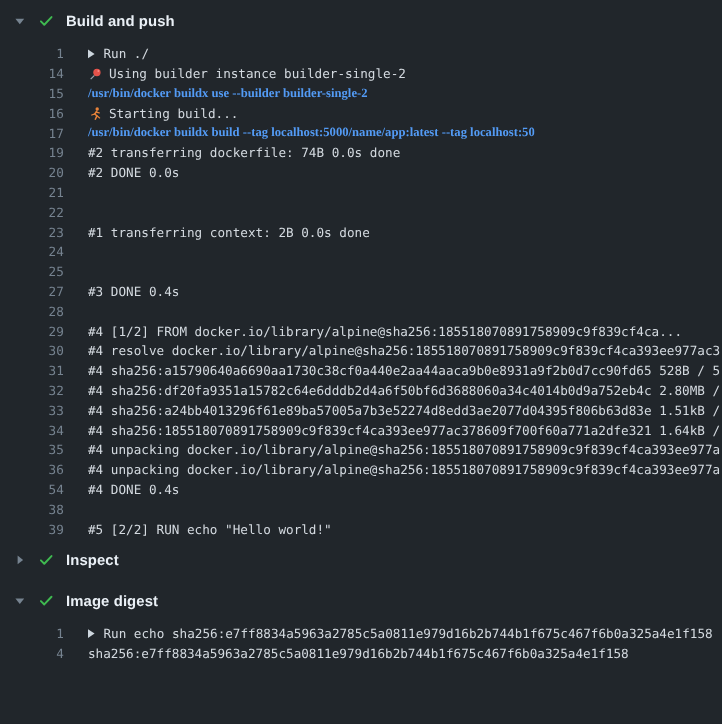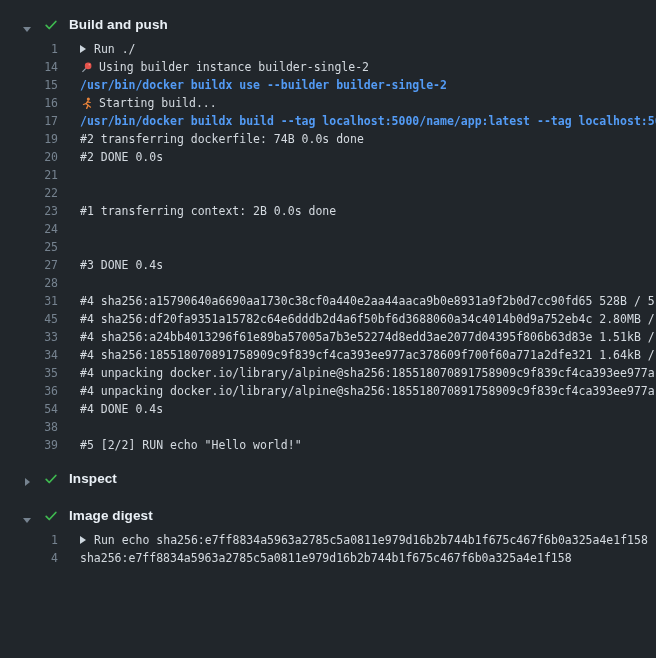--- a/index.html
+++ b/index.html
@@ -13,23 +13,23 @@
   }
   .log-viewer {
     width: 656px;
     height: 658px;
     padding-top: 6px;
     box-sizing: border-box;
     overflow: hidden;
   }
   .group-header {
     display: flex;
-    align-items: flex-end;
+    align-items: center;
     height: 26px;
-    padding-left: 22px;
+    padding-left: 13px;
     cursor: pointer;
   }
   .group-header + .group-header { margin-top: 11px; }
   .tri {
     width: 10px;
     display: flex;
     justify-content: center;
     align-items: center;
   }
   .tri-down {
@@ -71,22 +71,23 @@
     color: #768390;
     cursor: pointer;
   }
   .content {
     padding-left: 22px;
     color: #d4dae0;
     display: flex;
     align-items: center;
     white-space: pre;
     overflow: hidden;
+    justify-content: flex-end;
   }
-  .content.cmd { color: #539bf5; font-weight: 700; }
+  .content.cmd { color: #539bf5; font-weight: 700; font-family: Liberation Serif, serif; }
   .run-arrow {
     width: 0; height: 0;
     border-top: 4px solid transparent;
     border-bottom: 4px solid transparent;
     border-left: 6px solid #cdd6de;
     margin-right: 8px;
     display: inline-block;
     cursor: pointer;
   }
   .emoji-icon {
@@ -129,22 +130,24 @@
       <div class="line"><span class="num">17</span><span class="content cmd"><span>/usr/bin/docker buildx build --tag localhost:5000/name/app:latest --tag localhost:50</span></span></div>
       <div class="line"><span class="num">19</span><span class="content"><span>#2 transferring dockerfile: 74B 0.0s done</span></span></div>
       <div class="line"><span class="num">20</span><span class="content"><span>#2 DONE 0.0s</span></span></div>
       <div class="line"><span class="num">21</span><span class="content"><span></span></span></div>
       <div class="line"><span class="num">22</span></div>
       <div class="line"><span class="num">23</span><span class="content"><span>#1 transferring context: 2B 0.0s done</span></span></div>
       <div class="line"><span class="num">24</span></div>
       <div class="line"><span class="num">25</span><span class="content"><span></span></span></div>
       <div class="line"><span class="num">27</span><span class="content"><span>#3 DONE 0.4s</span></span></div>
       <div class="line"><span class="num">28</span><span class="content"><span></span></span></div>
+      <div class="line"><span class="num">29</span><span class="content"><span>#4 [1/2] FROM docker.io/library/alpine@sha256:185518070891758909c9f839cf4ca...</span></span></div>
+      <div class="line"><span class="num">30</span><span class="content"><span>#4 resolve docker.io/library/alpine@sha256:185518070891758909c9f839cf4ca393ee977ac3</span></span></div>
       <div class="line"><span class="num">31</span><span class="content"><span>#4 sha256:a15790640a6690aa1730c38cf0a440e2aa44aaca9b0e8931a9f2b0d7cc90fd65 528B / 5</span></span></div>
-      <div class="line"><span class="num">45</span><span class="content"><span>#4 sha256:df20fa9351a15782c64e6dddb2d4a6f50bf6d3688060a34c4014b0d9a752eb4c 2.80MB /</span></span></div>
+      <div class="line"><span class="num">32</span><span class="content"><span>#4 sha256:df20fa9351a15782c64e6dddb2d4a6f50bf6d3688060a34c4014b0d9a752eb4c 2.80MB /</span></span></div>
       <div class="line"><span class="num">33</span><span class="content"><span>#4 sha256:a24bb4013296f61e89ba57005a7b3e52274d8edd3ae2077d04395f806b63d83e 1.51kB /</span></span></div>
       <div class="line"><span class="num">34</span><span class="content"><span>#4 sha256:185518070891758909c9f839cf4ca393ee977ac378609f700f60a771a2dfe321 1.64kB /</span></span></div>
       <div class="line"><span class="num">35</span><span class="content"><span>#4 unpacking docker.io/library/alpine@sha256:185518070891758909c9f839cf4ca393ee977a</span></span></div>
       <div class="line"><span class="num">36</span><span class="content"><span>#4 unpacking docker.io/library/alpine@sha256:185518070891758909c9f839cf4ca393ee977a</span></span></div>
       <div class="line"><span class="num">54</span><span class="content"><span>#4 DONE 0.4s</span></span></div>
       <div class="line"><span class="num">38</span><span class="content"><span></span></span></div>
       <div class="line"><span class="num">39</span><span class="content"><span>#5 [2/2] RUN echo "Hello world!"</span></span></div>
     </div>
 
   <div class="group-header">

